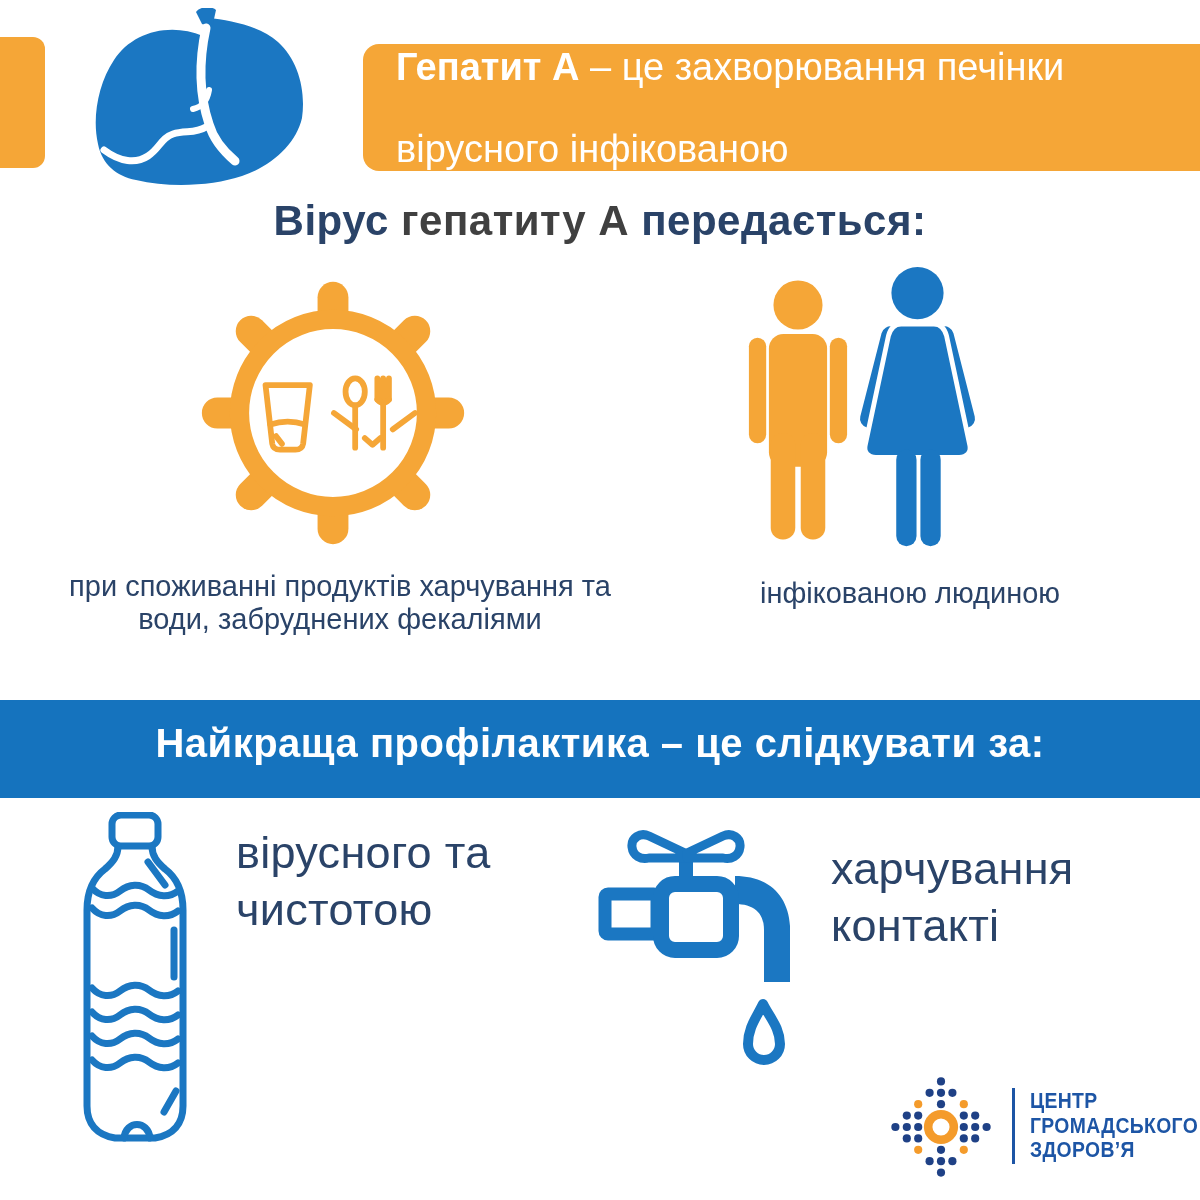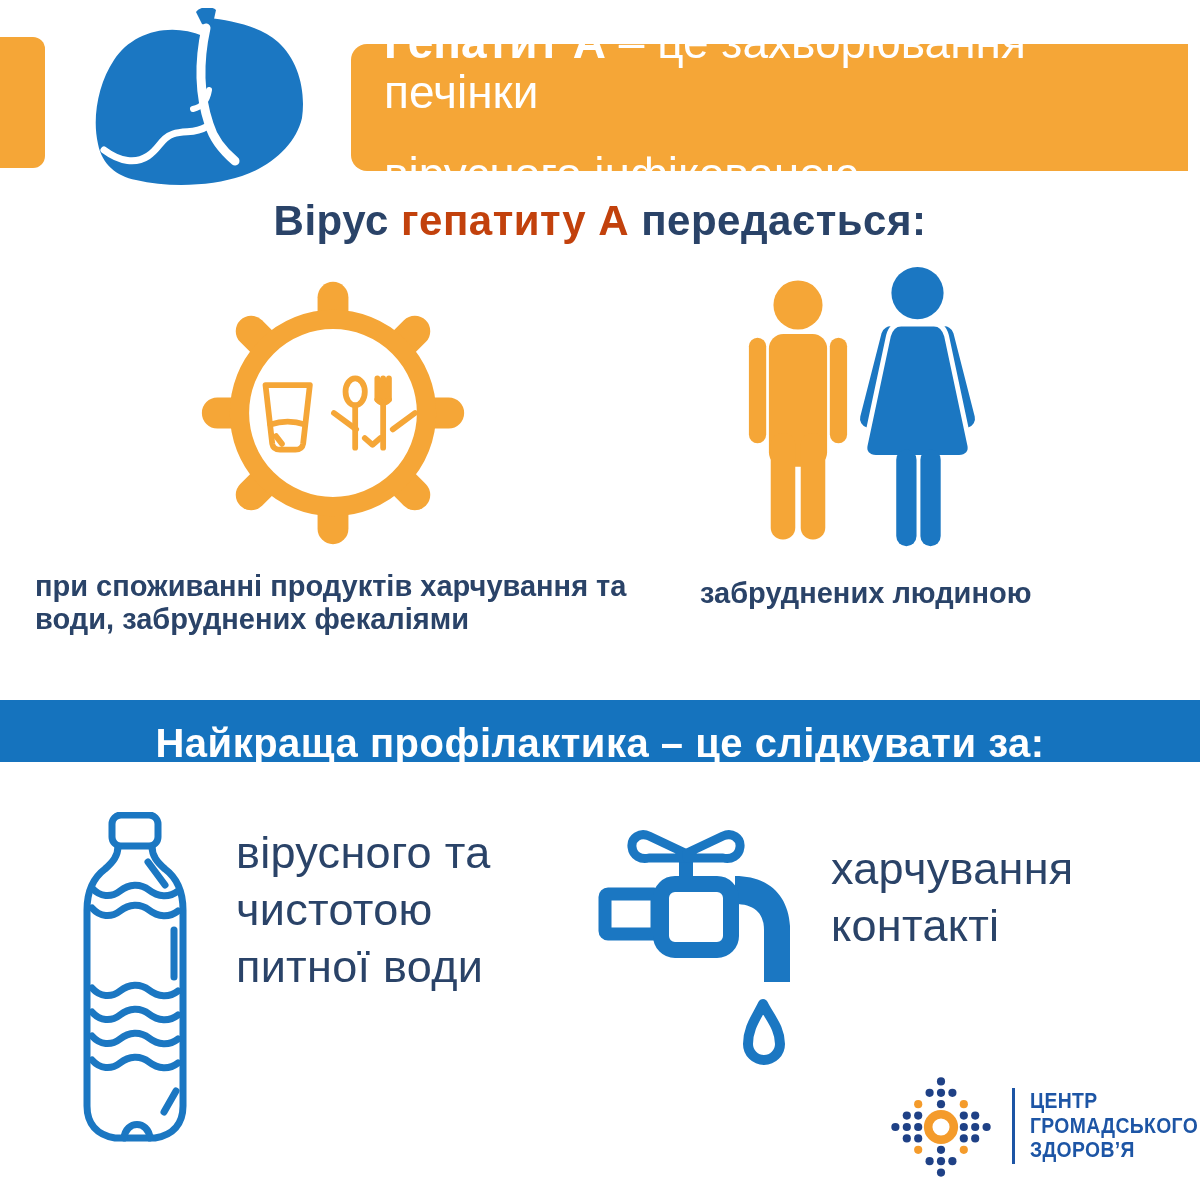--- a/index.html
+++ b/index.html
@@ -10,48 +10,48 @@
   .abs{position:absolute;}
 
   
   .orange-tab{left:0;top:37px;width:45px;height:131px;background:#F5A637;border-radius:0 12px 12px 0;}
 
   
   .liver{left:90px;top:8px;}
 
   
   .banner-orange{
-    left:351px;top:44px;width:837px;height:127px;background:#F5A637;
+    left:363px;top:44px;width:837px;height:127px;background:#F5A637;
     border-radius:16px 0 0 16px;color:#ffffff;
     display:flex;flex-direction:column;justify-content:center;
     padding-left:33px;box-sizing:border-box;
-    font-size:46px;line-height:50px;font-weight:400;gap:32px;
+    font-size:38px;line-height:50px;font-weight:400;gap:32px;
   }
   .banner-orange b{font-weight:700;}
 
   
   .heading-transmission{
     left:0;top:197px;width:1200px;text-align:center;
     font-size:42px;font-weight:700;color:#2A4368;letter-spacing:.5px;
   }
-  .heading-transmission .hl{color:#c2410c;text-align:right;}
+  .heading-transmission .hl{color:#404040;text-align:right;}
 
   .virus-icon-box{left:198px;top:278px;}
   .man-box{left:748px;top:270px;}
   .woman-box{left:845px;top:266px;}
 
   .caption{
-    text-align:left;color:#2A4368;font-size:29px;line-height:33px;font-weight:700;
+    text-align:center;color:#2A4368;font-size:29px;line-height:33px;font-weight:400;
   }
   .caption-1{left:35px;top:570px;width:610px;}
   .caption-2{left:700px;top:577px;width:420px;}
 
   
   .banner-blue{
-    left:0;top:700px;width:1200px;height:62px;background:#1573BE;
+    left:0;top:700px;width:1200px;height:98px;background:#1573BE;
     color:#ffffff;font-size:40px;font-weight:700;text-align:center;line-height:87px;
     letter-spacing:.5px;
   }
 
   .bottle-box{left:80px;top:812px;}
   .faucet-box{left:597px;top:828px;}
 
   .prevention-text{
     color:#2A4368;font-size:45px;line-height:57px;font-weight:400;letter-spacing:.3px;
   }
@@ -145,21 +145,21 @@
       <rect x="78" y="190" width="21" height="100" rx="10.5"></rect>
     </g>
   </svg>
 </div>
 
 <div class="abs caption caption-1">
   <div>при споживанні продуктів харчування та</div>
   <div>води, забруднених фекаліями</div>
 </div>
 <div class="abs caption caption-2">
-  <div>забруднених людиною</div>
+  <div>інфікованою людиною</div>
 </div>
 
 <div class="abs banner-blue">Найкраща профілактика – це слідкувати за:</div>
 
 <div class="abs bottle-box">
   <svg width="110" height="330" viewBox="0 0 110 330" aria-hidden="true">
     <g fill="none" stroke="#1B77C2" stroke-width="7" stroke-linecap="round" stroke-linejoin="round">
       <rect x="32" y="3" width="46" height="31" rx="9"></rect>
       <path d="M38,34 C38,44 33,50 25,57 C13,66 7,80 7,98 L7,294 C7,312 17,323 35,326 L75,326 C93,323 103,312 103,294 L103,98 C103,80 97,66 85,57 C77,50 72,44 72,34"></path>
       <path d="M68,50 L85,73"></path>
@@ -172,21 +172,20 @@
       <path d="M12,248 c8,9 19,10 28,3 c9,-7 20,-8 29,-1 c9,7 20,8 29,1"></path>
       <path d="M84,300 L96,279"></path>
       <path d="M44,326 C46,308 68,308 70,326"></path>
     </g>
   </svg>
 </div>
 
 <div class="abs prevention-text prevention-text-1">
   <div>вірусного та</div>
   <div>чистотою</div>
-  <div>питної води</div>
 </div>
 
 <div class="abs faucet-box">
   <svg width="200" height="250" viewBox="0 0 200 250" aria-hidden="true">
     <g stroke-linejoin="round">
       <rect x="82" y="24" width="14" height="38" fill="#1B77C2"></rect>
       <path d="M88,25 L52,8 C43,4 34,10 35,19 C36,28 44,32 52,30 L88,30 Z" fill="#ffffff" stroke="#1B77C2" stroke-width="9"></path>
       <path d="M90,25 L126,8 C135,4 144,10 143,19 C142,28 134,32 126,30 L90,30 Z" fill="#ffffff" stroke="#1B77C2" stroke-width="9"></path>
       <path d="M138,48 C170,48 191,66 193,98 L193,154 L167,154 L167,102 C167,84 156,76 138,76 Z" fill="#1B77C2"></path>
       <rect x="8" y="66" width="52" height="40" rx="3" fill="#ffffff" stroke="#1B77C2" stroke-width="13"></rect>

